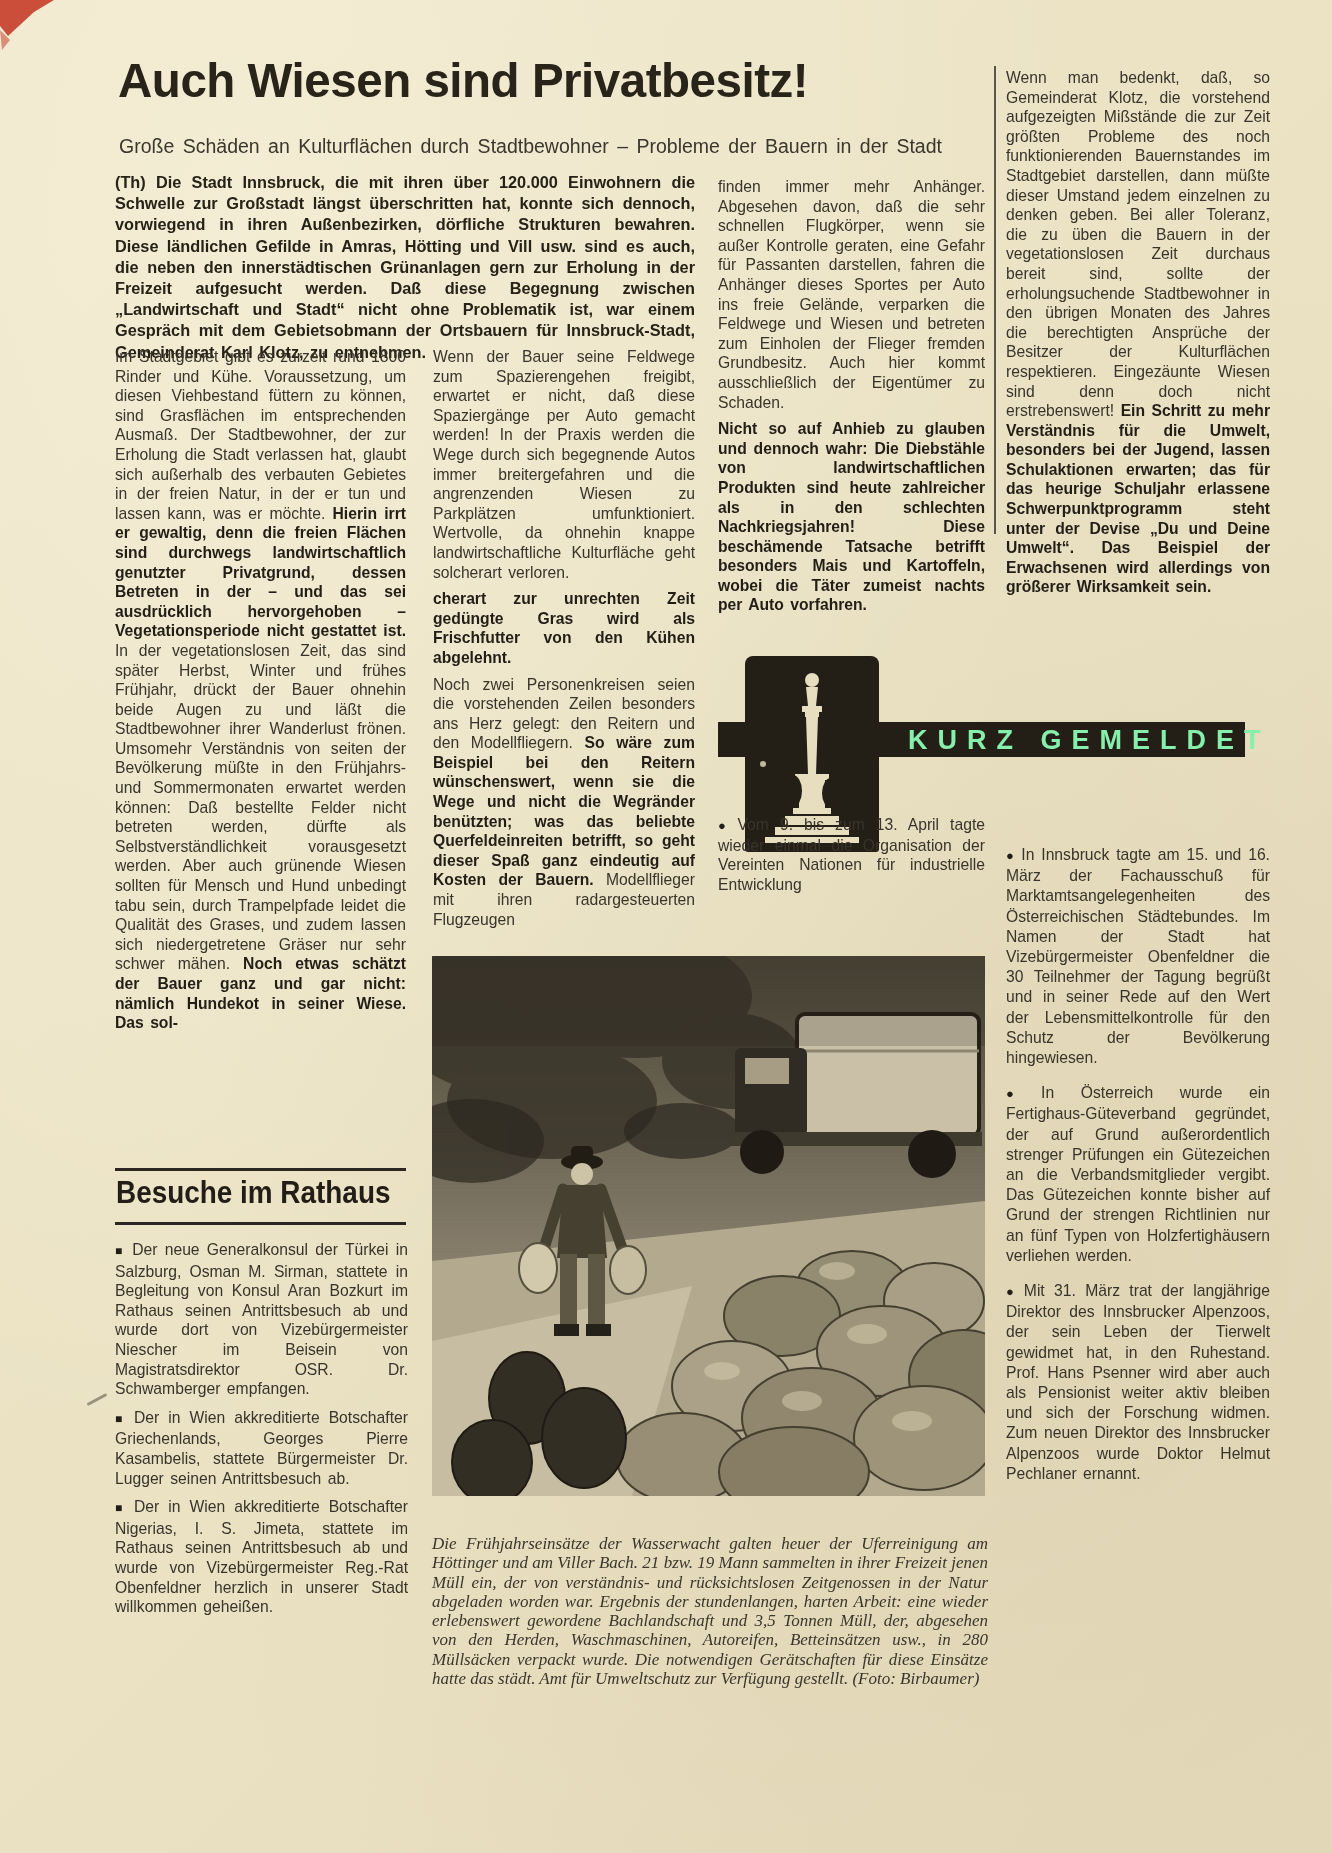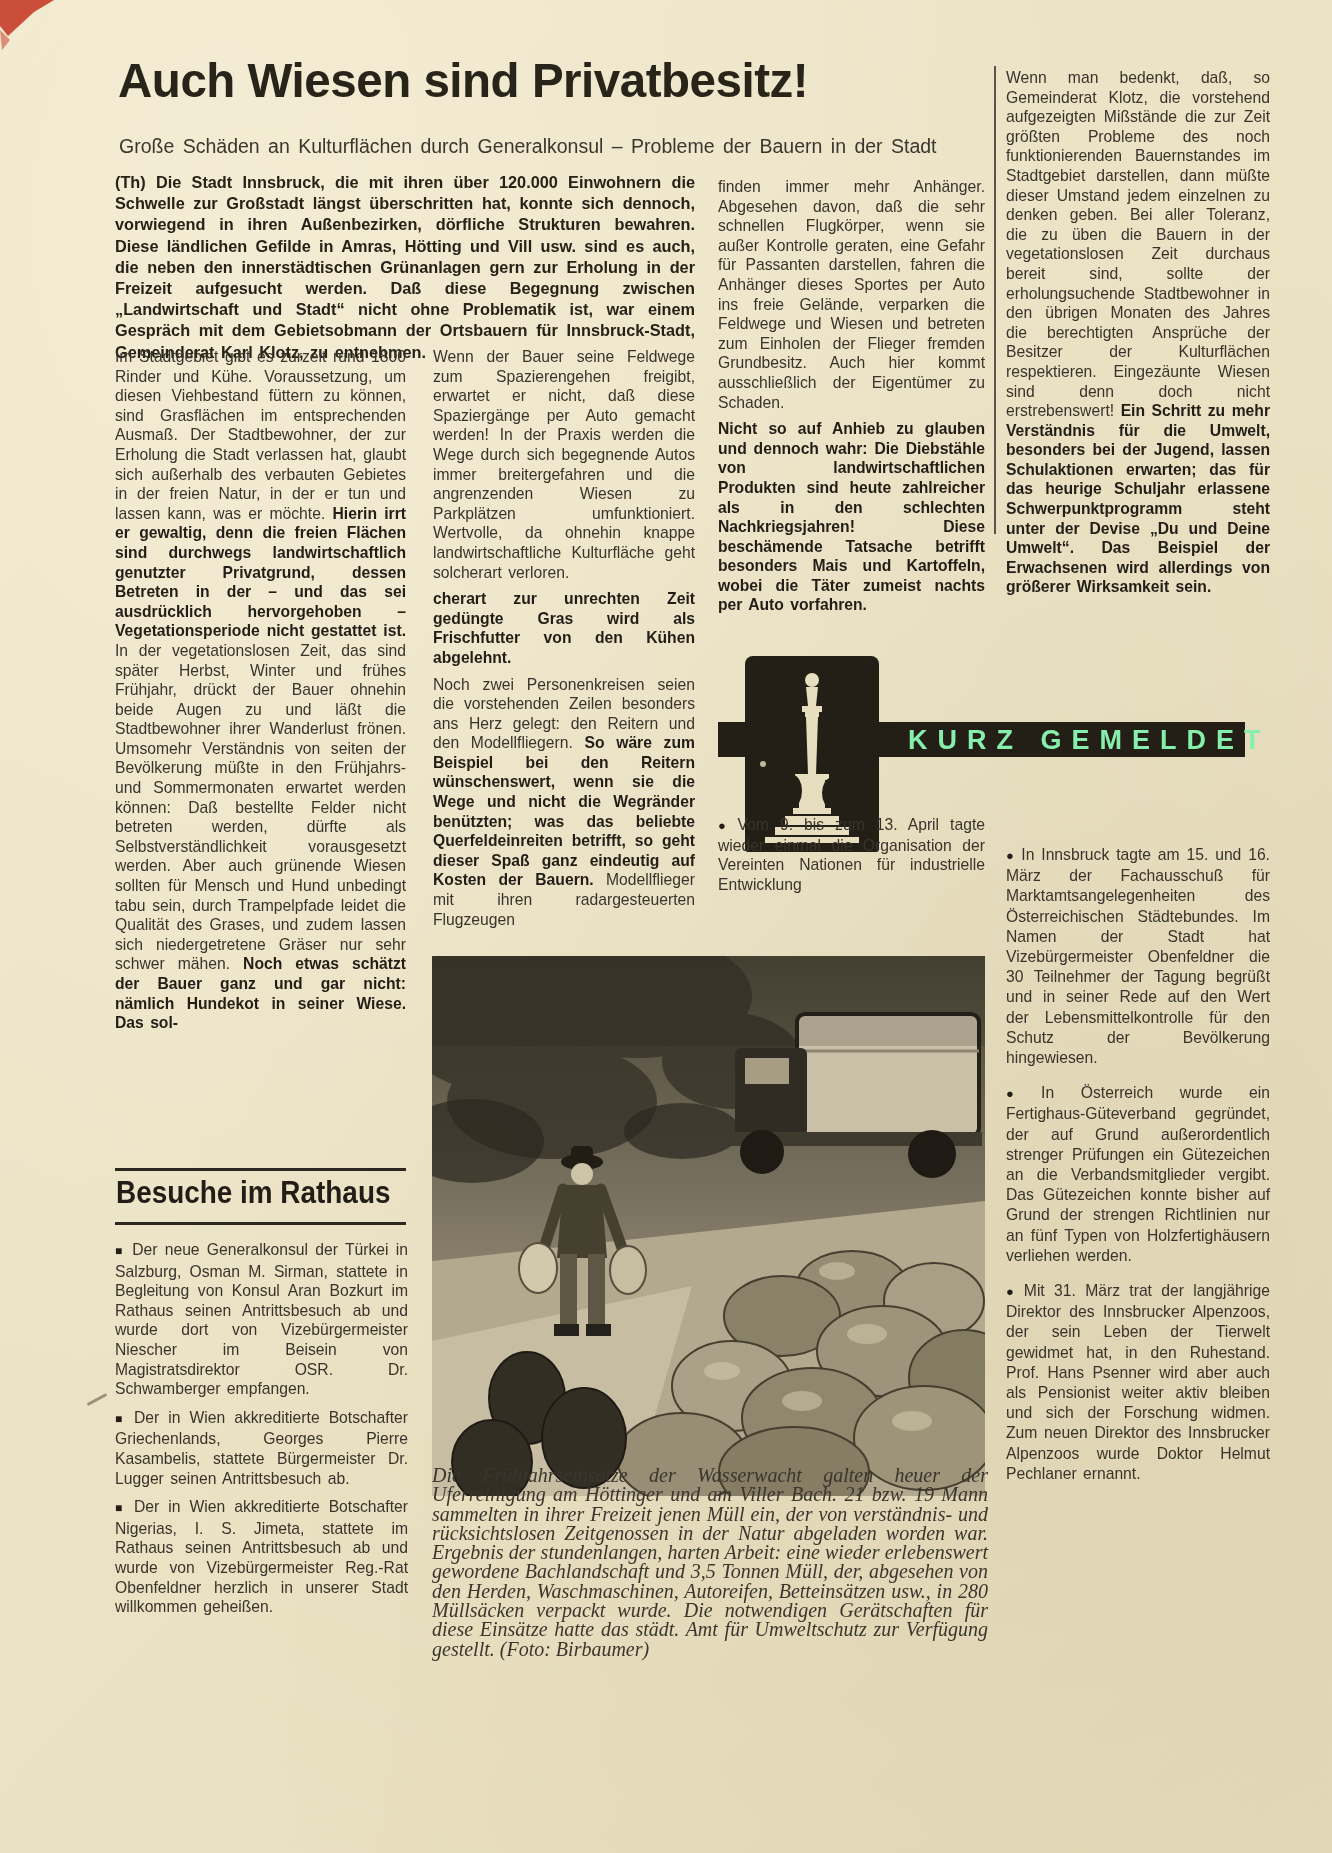--- a/index.html
+++ b/index.html
@@ -35,22 +35,22 @@
   .kg-square{left:745px;top:656px;width:134px;height:196px;background:#241f16;border-radius:8px 8px 3px 3px;}
   .kg-c3{left:718px;top:815px;width:267px;}
   .kg-c4{left:1006px;top:845px;width:264px;}
   .kg-c4 p{line-height:20.2px;}
   .kg-c4 p + p{margin-top:15px;}
   .bullet{font-size:13px;margin-right:7px;color:#221e17;}
   
   .photo{left:432px;top:956px;width:553px;height:540px;}
   .photo svg{display:block;}
   .wz-head{left:433px;top:1502px;font-size:23.5px;font-weight:bold;color:#221e17;word-spacing:4px;white-space:nowrap;}
-  .caption{left:432px;top:1466px;width:556px;font-family:"Liberation Serif", serif;font-style:italic;
-    font-size:20px;line-height:19.3px;text-align:justify;color:#3a362d;}
+  .caption{left:432px;top:1534px;width:556px;font-family:"Liberation Serif", serif;font-style:italic;
+    font-size:17px;line-height:19.3px;text-align:justify;color:#3a362d;}
   
   .rule1{left:115px;top:1168px;width:291px;height:3px;background:#2c2720;}
   .rule2{left:115px;top:1222px;width:291px;height:3px;background:#2c2720;}
   .bes-head{left:116px;top:1175px;font-size:31px;font-weight:bold;color:#221e17;
     transform:scaleX(0.9);transform-origin:left;white-space:nowrap;}
   .bes-items{left:115px;top:1240px;width:293px;}
   .bes-items p + p{margin-top:9px;}
   .sqbullet{font-size:12px;margin-right:9px;color:#221e17;}
   .footer{left:118px;top:1700px;width:1134px;display:flex;justify-content:space-between;
     font-size:17px;color:#2e2a22;word-spacing:2px;}
@@ -63,21 +63,21 @@
 <body>
 
 <div class="page">
 
   <svg class="abs corner" width="80" height="60" viewBox="0 0 80 60">
     <path d="M0 0 L54 0 L34 12 L8 36 L0 26 Z" fill="#c8402e" opacity="0.92"></path>
     <path d="M0 30 L10 40 L2 50 Z" fill="#c8402e" opacity="0.55"></path>
   </svg>
 
   <div class="abs headline">Auch Wiesen sind Privatbesitz!</div>
-  <div class="abs subtitle">Große Schäden an Kulturflächen durch Generalkonsul – Probleme der Bauern in der Stadt</div>
+  <div class="abs subtitle">Große Schäden an Kulturflächen durch Stadtbewohner – Probleme der Bauern in der Stadt</div>
 
   <p class="abs lead">(Th) Die Stadt Innsbruck, die mit ihren über 120.000 Einwohnern die Schwelle zur Großstadt längst überschritten hat, konnte sich dennoch, vorwiegend in ihren Außenbezirken, dörfliche Strukturen bewahren. Diese ländlichen Gefilde in Amras, Hötting und Vill usw. sind es auch, die neben den innerstädtischen Grünanlagen gern zur Erholung in der Freizeit aufgesucht werden. Daß diese Begegnung zwischen „Landwirtschaft und Stadt“ nicht ohne Problematik ist, war einem Gespräch mit dem Gebietsobmann der Ortsbauern für Innsbruck-Stadt, Gemeinderat Karl Klotz, zu entnehmen.</p>
 
   <div class="abs c1">
     <p class="body just"><span>Im Stadtgebiet gibt es zurzeit rund 1800 Rinder und Kühe. Voraussetzung, um diesen Viehbestand füttern zu können, sind Grasflächen im entsprechenden Ausmaß. Der Stadtbewohner, der zur Erholung die Stadt verlassen hat, glaubt sich außerhalb des verbauten Gebietes in der freien Natur, in der er tun und lassen kann, was er möchte. </span><span class="b">Hierin irrt er gewaltig, denn die freien Flächen sind durchwegs landwirtschaftlich genutzter Privatgrund, dessen Betreten in der – und das sei ausdrücklich hervorgehoben – Vegetationsperiode nicht gestattet ist. </span><span>In der vegetationslosen Zeit, das sind später Herbst, Winter und frühes Frühjahr, drückt der Bauer ohnehin beide Augen zu und läßt die Stadtbewohner ihrer Wanderlust frönen. Umsomehr Verständnis von seiten der Bevölkerung müßte in den Frühjahrs- und Sommermonaten erwartet werden können: Daß bestellte Felder nicht betreten werden, dürfte als Selbstverständlichkeit vorausgesetzt werden. Aber auch grünende Wiesen sollten für Mensch und Hund unbedingt tabu sein, durch Trampelpfade leidet die Qualität des Grases, und zudem lassen sich niedergetretene Gräser nur sehr schwer mähen. </span><span class="b">Noch etwas schätzt der Bauer ganz und gar nicht: nämlich Hundekot in seiner Wiese. Das sol-</span></p>
   </div>
 
   <div class="abs c2">
     <p class="body just">Wenn der Bauer seine Feldwege zum Spazierengehen freigibt, erwartet er nicht, daß diese Spaziergänge per Auto gemacht werden! In der Praxis werden die Wege durch sich begegnende Autos immer breitergefahren und die angrenzenden Wiesen zu Parkplätzen umfunktioniert. Wertvolle, da ohnehin knappe landwirtschaftliche Kulturfläche geht solcherart verloren.</p>
     <p class="body just b">cherart zur unrechten Zeit gedüngte Gras wird als Frischfutter von den Kühen abgelehnt.</p>

